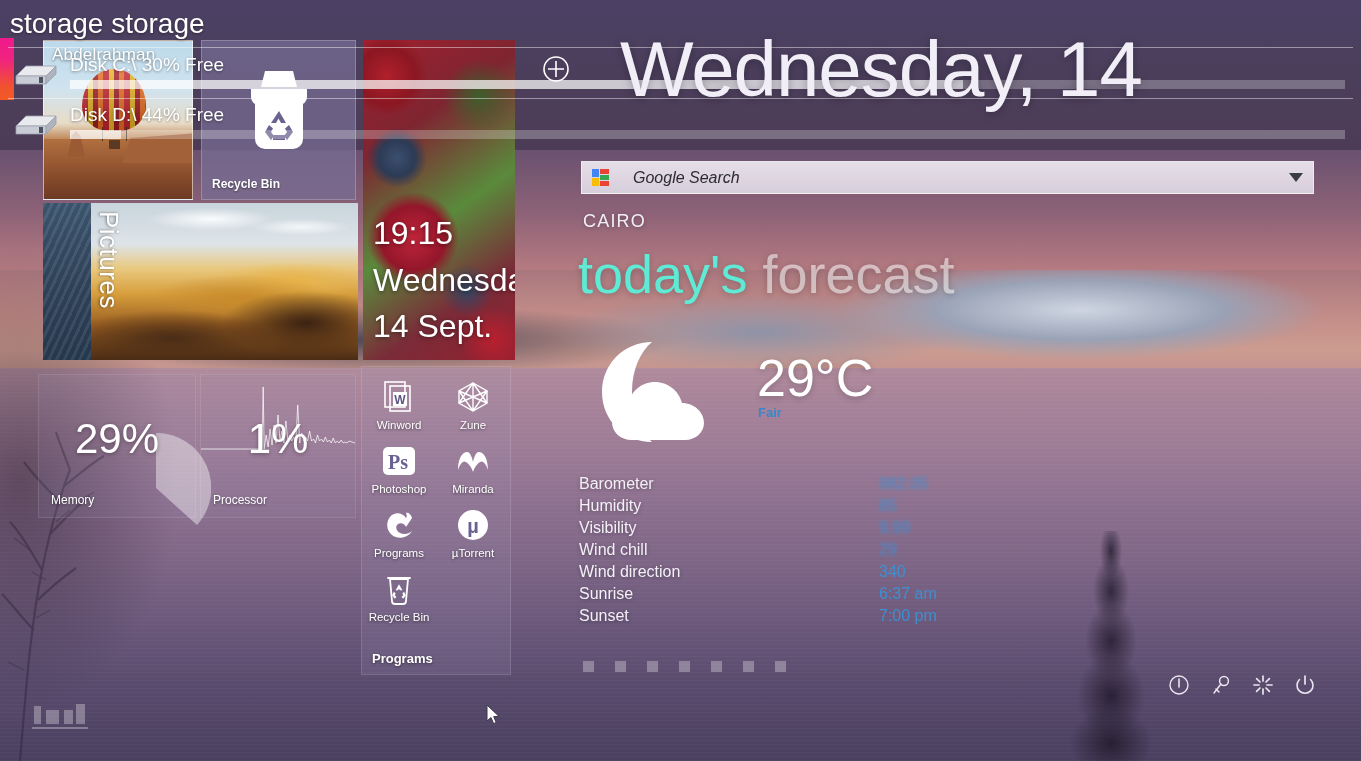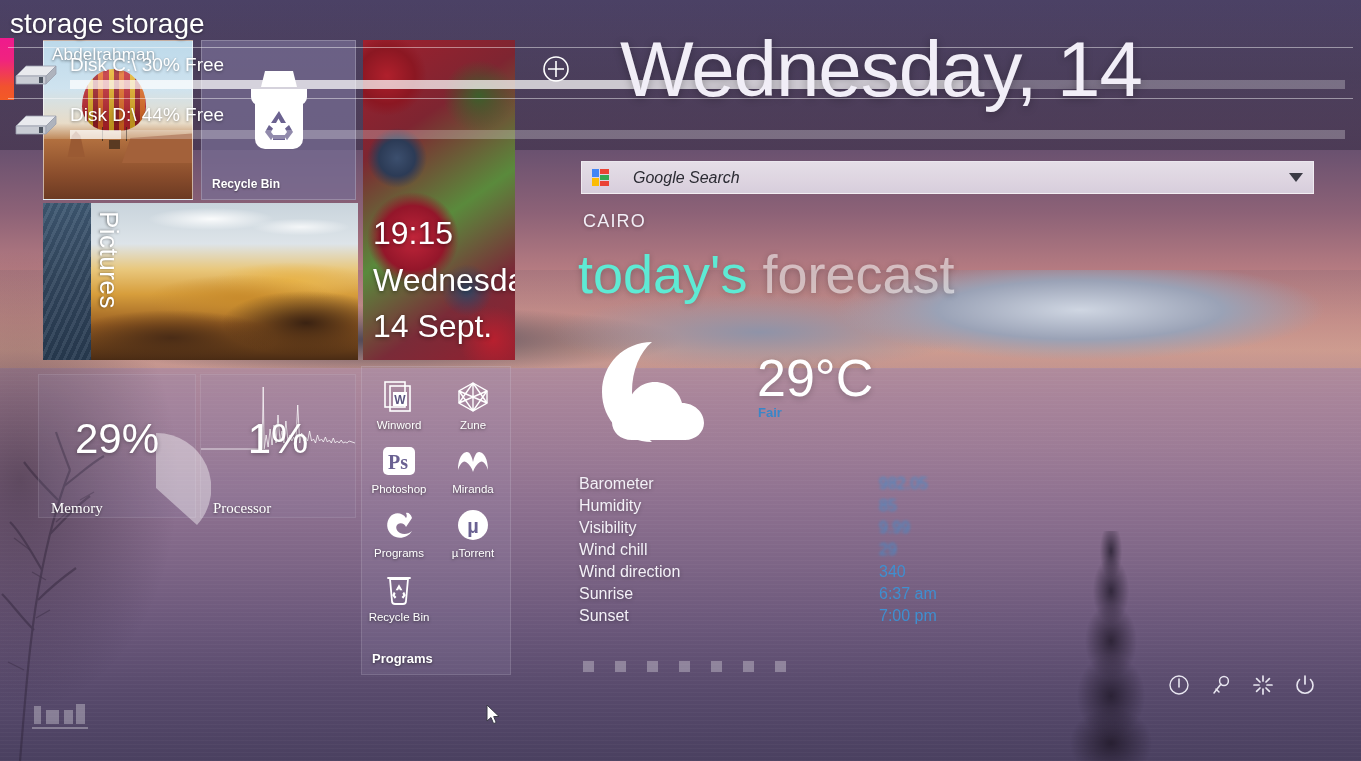--- a/index.html
+++ b/index.html
@@ -188,22 +188,22 @@
                 radial-gradient(ellipse 70px 12px at 210px 24px, rgba(255,255,255,.75), rgba(255,255,255,0) 70%);
   }
 
   
   .mon-panel{ position:absolute; background: rgba(150,140,175,.13);
     border:1px solid rgba(255,255,255,.10); }
   #mon-memory { left:38px; top:374px; width:158px; height:144px; }
   #mon-processor { left:200px; top:374px; width:156px; height:144px; }
   .mon-val{ position:absolute; left:50%; top:40px; transform:translateX(-50%);
     color:#fff; font-size:42px; font-weight:300; text-shadow:0 1px 4px rgba(0,0,0,.35); z-index:3; }
-  .mon-name{ position:absolute; left:12px; bottom:0; color:#fff; font-size:15px;
-    text-shadow:0 1px 3px rgba(0,0,0,.45); z-index:3;font-family:Liberation Serif, serif; }
+  .mon-name{ position:absolute; left:12px; bottom:10px; color:#fff; font-size:12px;
+    text-shadow:0 1px 3px rgba(0,0,0,.45); z-index:3; }
   .mem-pie{ position:absolute; left:62px; top:58px; width:110px; height:110px; z-index:1; }
   .cpu-graph{ position:absolute; left:0; top:10px; width:100%; height:96px; z-index:1; }
 
   #mon-storage { left:38px; top:524px; width:318px; height:148px;
     background: rgba(150,140,175,.13); border:1px solid rgba(255,255,255,.10); }
   #mon-storage .st-title{ position:absolute; left:10px; top:8px; color:#fff;
     font-size:28px; font-weight:300; text-shadow:0 1px 3px rgba(0,0,0,.4); }
   #mon-storage .st-rule{ position:absolute; left:8px; right:8px; height:1px;
     background: rgba(255,255,255,.45); }
   .disk-row{ position:absolute; left:8px; right:8px; height:46px; }

